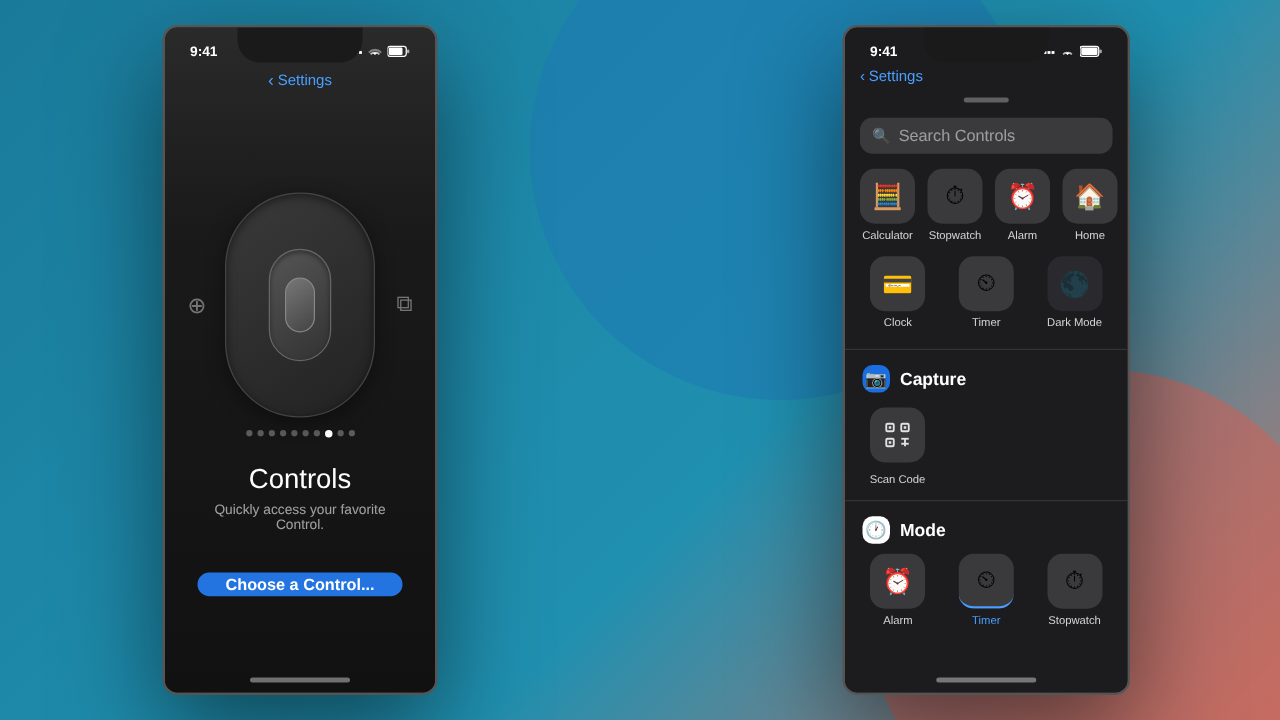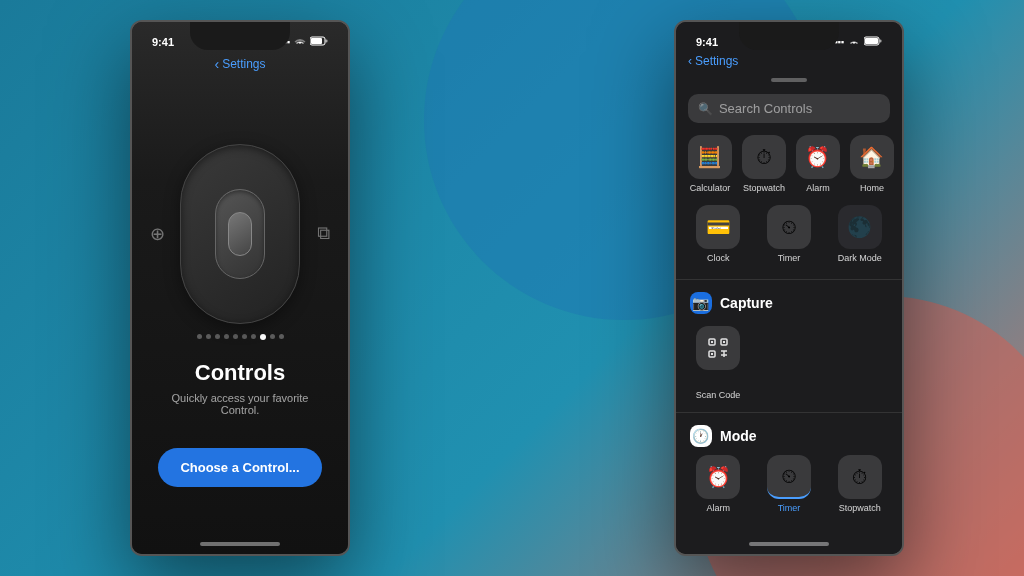--- a/index.html
+++ b/index.html
@@ -163,34 +163,34 @@
       width: 6px;
       height: 6px;
     }
     
     .controls-text {
       text-align: center;
       color: white;
     }
     .controls-title {
       font-size: 22px;
-      font-weight: 700;
+      font-weight: 400;
       margin-bottom: 6px;
     }
     .controls-subtitle {
       font-size: 11px;
       color: rgba(255,255,255,0.6);
       margin-bottom: 32px;
     }
     .choose-btn {
       background: #2374e1;
       color: white;
       border: none;
       border-radius: 20px;
-      padding: 12px 22px;
+      padding: 2px 22px;
       font-size: 13px;
       font-weight: 600;
       cursor: pointer;
     }
     .home-indicator-left {
       position: absolute;
       bottom: 8px;
       left: 50%;
       transform: translateX(-50%);
       width: 80px;
@@ -357,21 +357,21 @@
       display: flex;
       align-items: center;
       justify-content: center;
       font-size: 20px;
       margin-bottom: 4px;
     }
     .scan-item {
       display: flex;
       flex-direction: column;
       align-items: center;
-      gap: 16px;
+      gap: 4px;
       width: 56px;
     }
 
     
     .bottom-controls-row {
       display: grid;
       grid-template-columns: repeat(3, 1fr);
       gap: 10px;
       padding: 0 12px;
       flex-shrink: 0;

